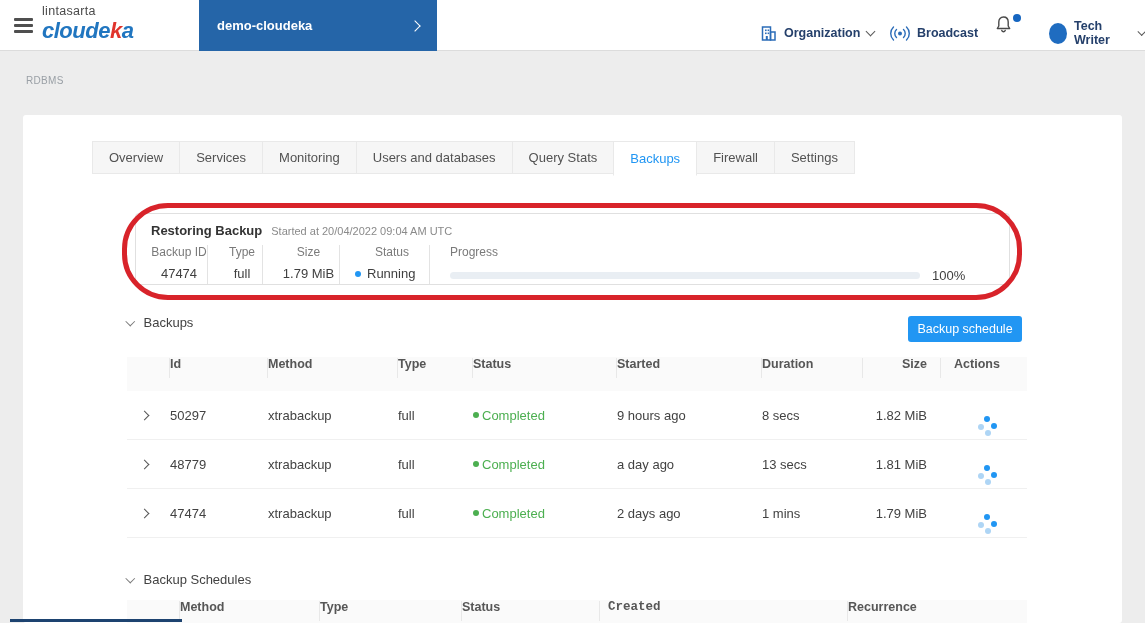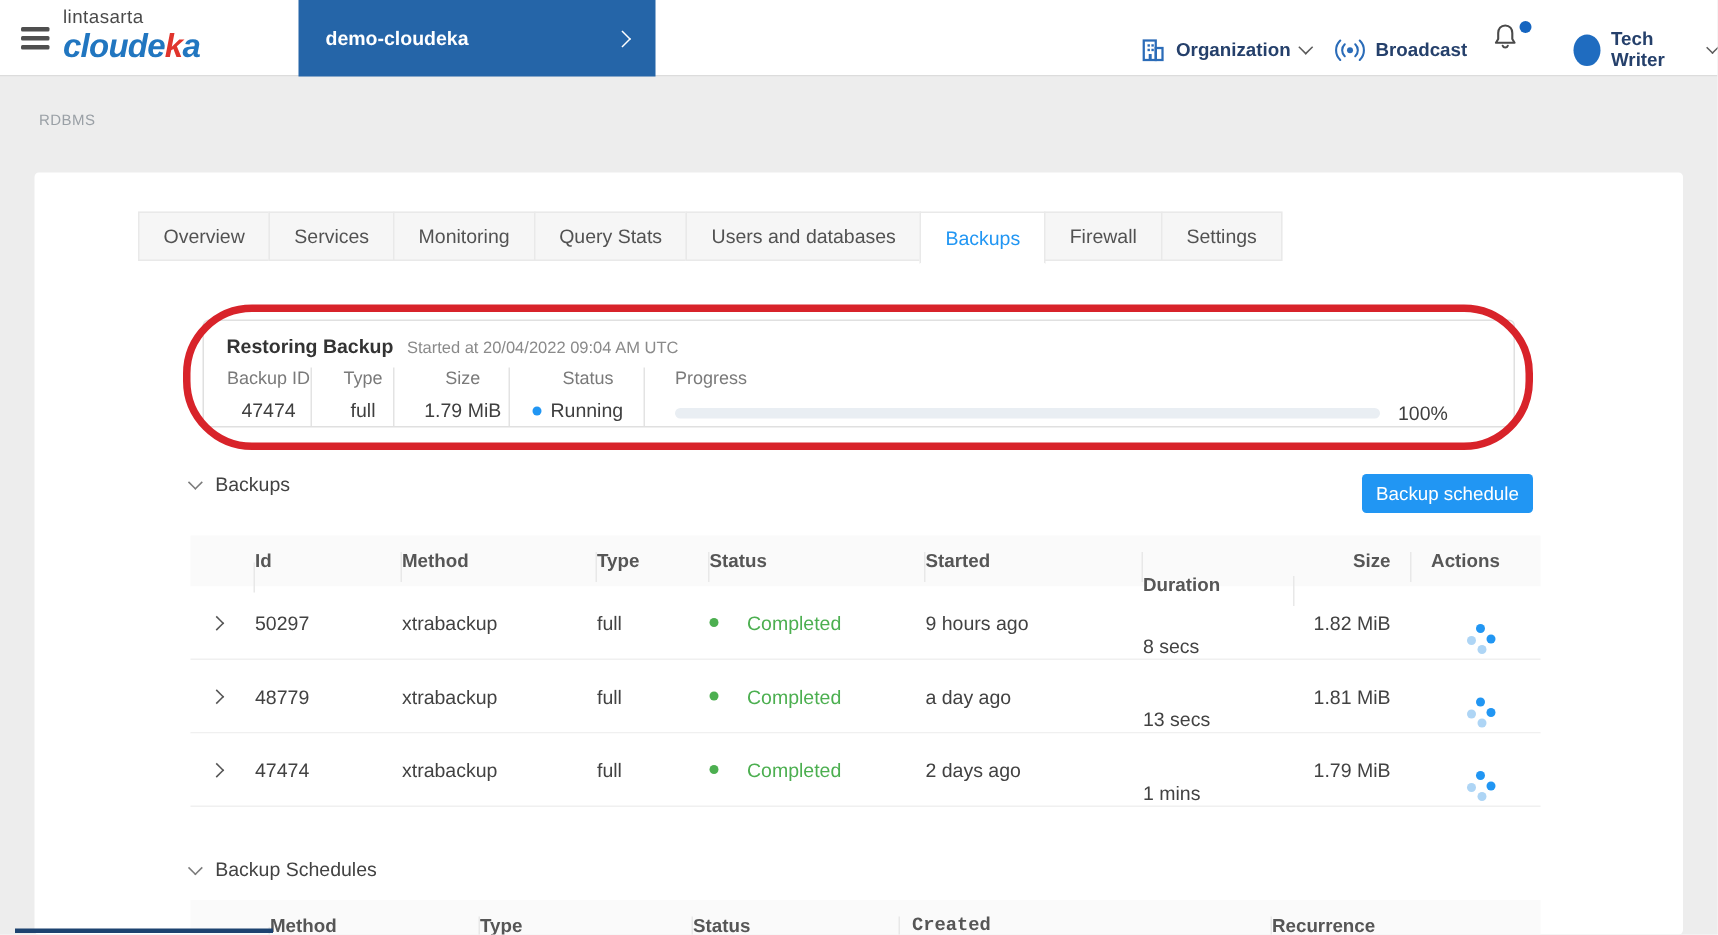--- a/index.html
+++ b/index.html
@@ -73,31 +73,31 @@
   .sect1 { left:104px; top:200px; }
   .sect2 { left:104px; top:457px; }
   .btn-primary { position:absolute; left:885px; top:201px; width:114px; height:26px; background:#2196f3;
     color:#fff; font-size:12.5px; border:none; border-radius:3px; cursor:pointer;
     display:flex; align-items:center; justify-content:center; font-family:inherit; }
 
   
   .table { position:absolute; width:900px; }
   .t1 { left:104px; top:242px; }
   .t2 { left:104px; top:485px; }
-  .thead { display:flex; align-items:center; height:34px; background:#fafafa; }
+  .thead { display:flex; height:34px; background:#fafafa; }
   .thead .cell { font-size:12.5px; font-weight:bold; color:#565656; position:relative; }
   .thead .cell:not(:last-child)::after { content:""; position:absolute; right:0; top:1px; height:20px;
     width:1px; background:#e8e8e8; }
   .trow { display:flex; align-items:center; height:49px; border-bottom:1px solid #f0f0f0; background:#fff; }
   .trow .cell { font-size:13px; color:#424242; }
   
   .w-exp{width:43px; padding-left:14px;} .w-id{width:98px;} .w-method{width:130px;} .w-type{width:75px;}
-  .w-status{width:144px;} .w-started{width:145px;} .w-duration{width:101px;margin-top:31px;}
+  .w-status{width:144px;} .w-started{width:145px;} .w-duration{width:101px;}
   .w-size{width:78px; text-align:right; padding-right:14px;} .w-actions{width:72px; text-align:center;}
-  .status-done { color:#4caf50; display:flex; align-items:center; gap:19px; }
+  .status-done { color:#4caf50; display:flex; align-items:center; gap:3px; }
   .status-done .dot { background:#4caf50; }
   .expander { cursor:pointer; display:flex; align-items:center; }
   .expander .chev { border-color:#555; }
   .dots-icon { position:relative; width:22px; height:22px; margin:0 auto; cursor:pointer; }
   .dots-icon i { position:absolute; width:6px; height:6px; border-radius:50%; }
   .dots-icon .d1 { left:7px; top:1px;  background:#2196f3; }
   .dots-icon .d2 { left:14px; top:8px; background:#2196f3; }
   .dots-icon .d3 { left:1px;  top:9px; background:#aed5f5; }
   .dots-icon .d4 { left:8px;  top:15px;background:#aed5f5; }
   
@@ -171,22 +171,22 @@
 </div>
 
 <div class="breadcrumb">RDBMS</div>
 
 <div class="card">
 
   <div class="tabbar">
     <div class="tab">Overview</div>
     <div class="tab">Services</div>
     <div class="tab">Monitoring</div>
+    <div class="tab">Users and databases</div>
     <div class="tab">Query Stats</div>
-    <div class="tab">Users and databases</div>
     <div class="tab active">Backups</div>
     <div class="tab">Firewall</div>
     <div class="tab">Settings</div>
   </div>
 
   <div class="rpanel">
     <div class="rp-line1">
       <span class="rp-title">Restoring Backup</span>
       <span class="rp-sub">Started at 20/04/2022 09:04 AM UTC</span>
     </div>

